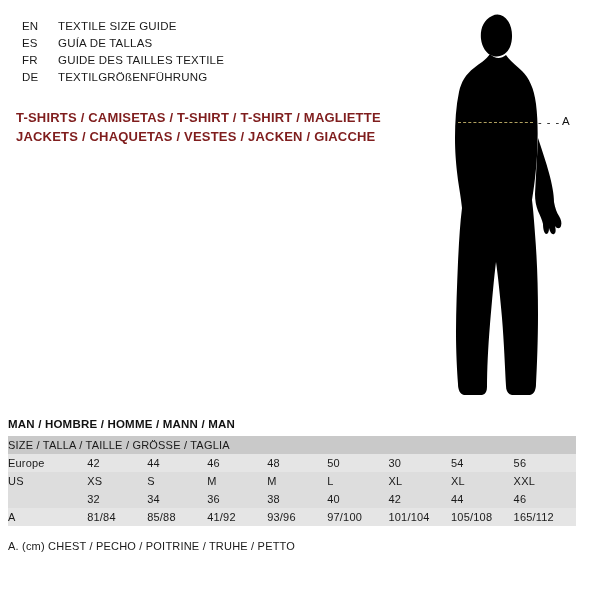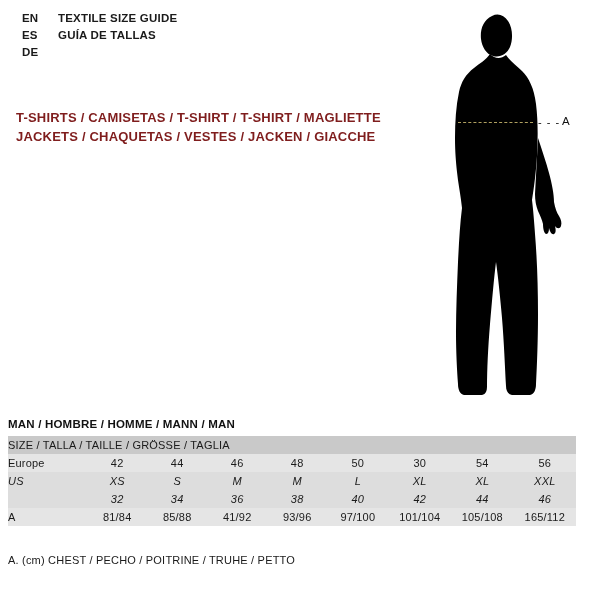--- a/index.html
+++ b/index.html
@@ -18,23 +18,22 @@
     position: relative;
     width: 600px;
     height: 600px;
     box-sizing: border-box;
   }
 
   
   .lang-block {
     position: absolute;
     left: 22px;
-    top: 12px;
+    top: 20px;
     width: 340px;
-    font-weight: bold;
   }
   .lang-row {
     display: flex;
     align-items: baseline;
     height: 17px;
     font-size: 11.5px;
     letter-spacing: 0.2px;
   }
   .lang-code {
     width: 36px;
@@ -126,56 +125,60 @@
     line-height: 18px;
     color: #1a1a1a;
     letter-spacing: 0.2px;
   }
   tr.row-header td {
     background: #c9c9c9;
     font-weight: normal;
   }
   tr.row-alt td {
     background: #dddddd;
-    font-style: italic;
   }
   tr.row-plain td {
     background: #e5e5e5;
   }
   td.col-label {
     width: 90px;
     padding-left: 4px;
   }
   td.col-val {
     width: 68px;
-    text-align: center;
+    text-align: left;
   }
   .footnote {
-    margin-top: 28px;
+    margin-top: 14px;
     font-size: 11px;
     color: #1a1a1a;
     letter-spacing: 0.2px;
   }
 </style>
 </head>
 <body>
 
 <div class="page">
 
   <div class="lang-block">
     <div class="lang-row">
       <span class="lang-code">EN</span>
       <span class="lang-text">TEXTILE SIZE GUIDE</span>
     </div>
     <div class="lang-row">
       <span class="lang-code">ES</span>
       <span class="lang-text">GUÍA DE TALLAS</span>
     </div>
     <div class="lang-row">
+      <span class="lang-code">FR</span>
+      <span class="lang-text">GUIDE DES TAILLES TEXTILE</span>
+    </div>
+    <div class="lang-row">
       <span class="lang-code">DE</span>
+      <span class="lang-text">TEXTILGRÖßENFÜHRUNG</span>
     </div>
   </div>
 
   <div class="cat-block">
     <div class="cat-line">T-SHIRTS / CAMISETAS / T-SHIRT / T-SHIRT / MAGLIETTE</div>
     <div class="cat-line">JACKETS / CHAQUETAS / VESTES / JACKEN / GIACCHE</div>
   </div>
 
   <div class="figure-wrap">
     <svg class="figure-svg" viewBox="0 0 140 395" preserveAspectRatio="xMidYMin meet">

